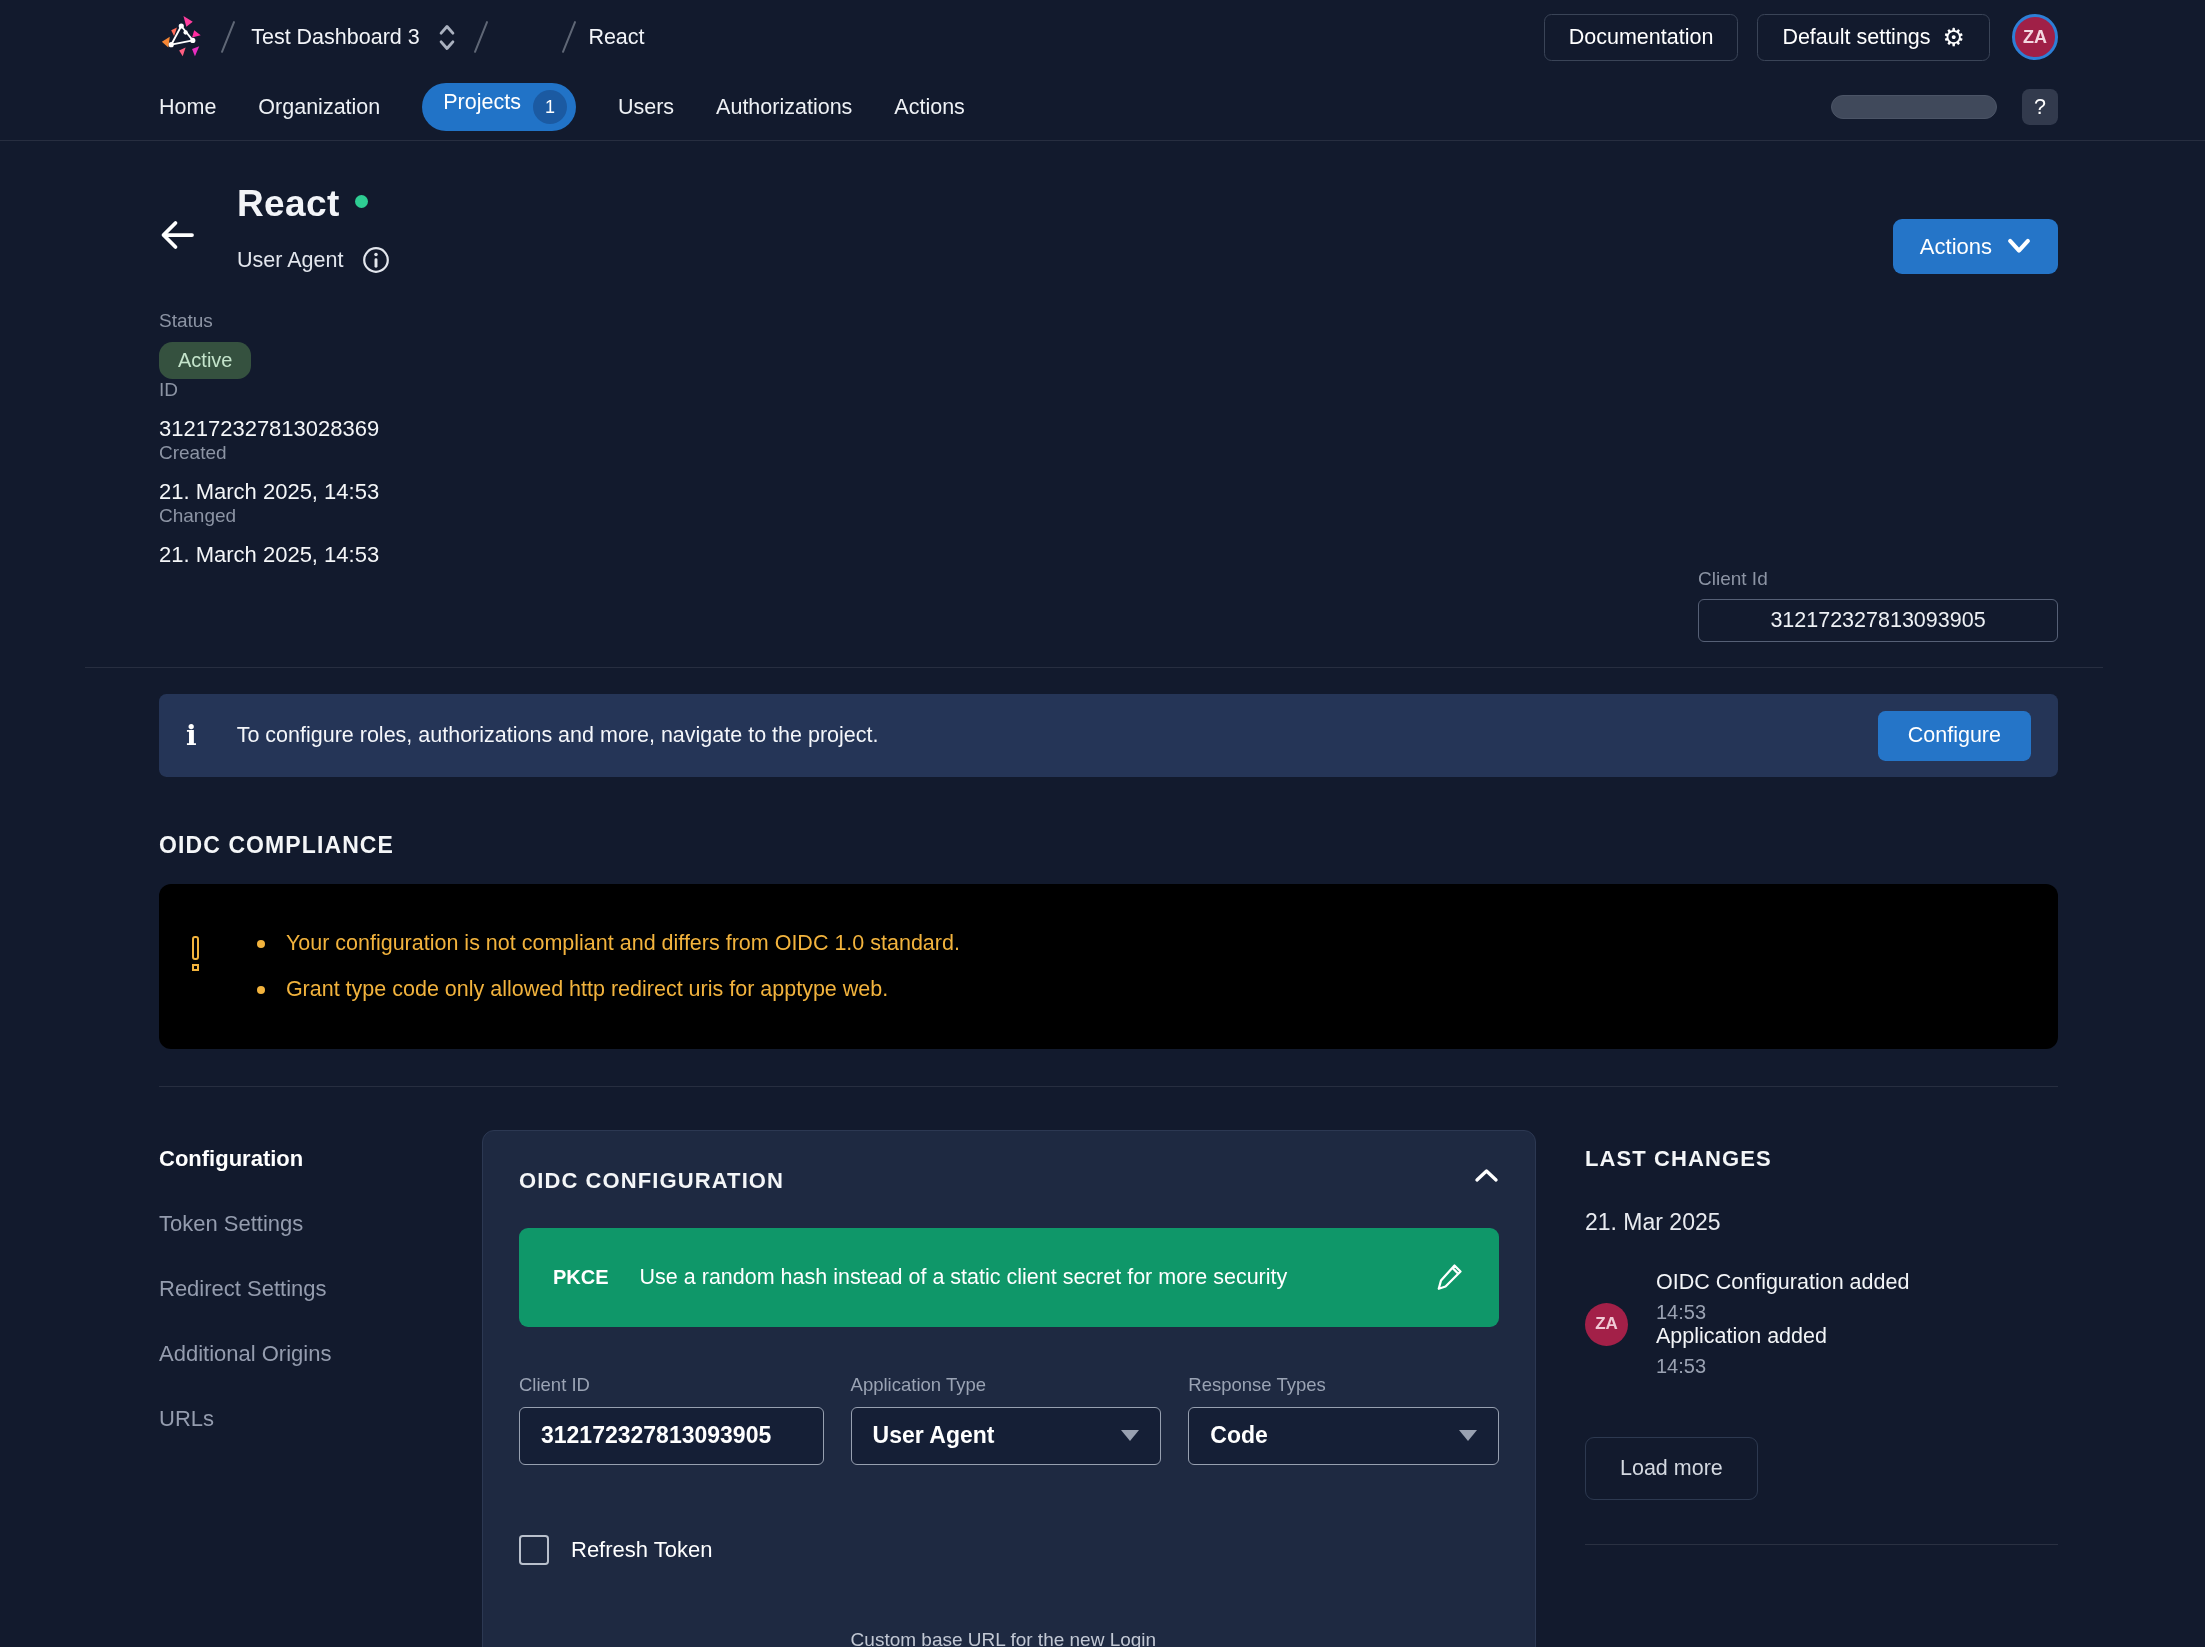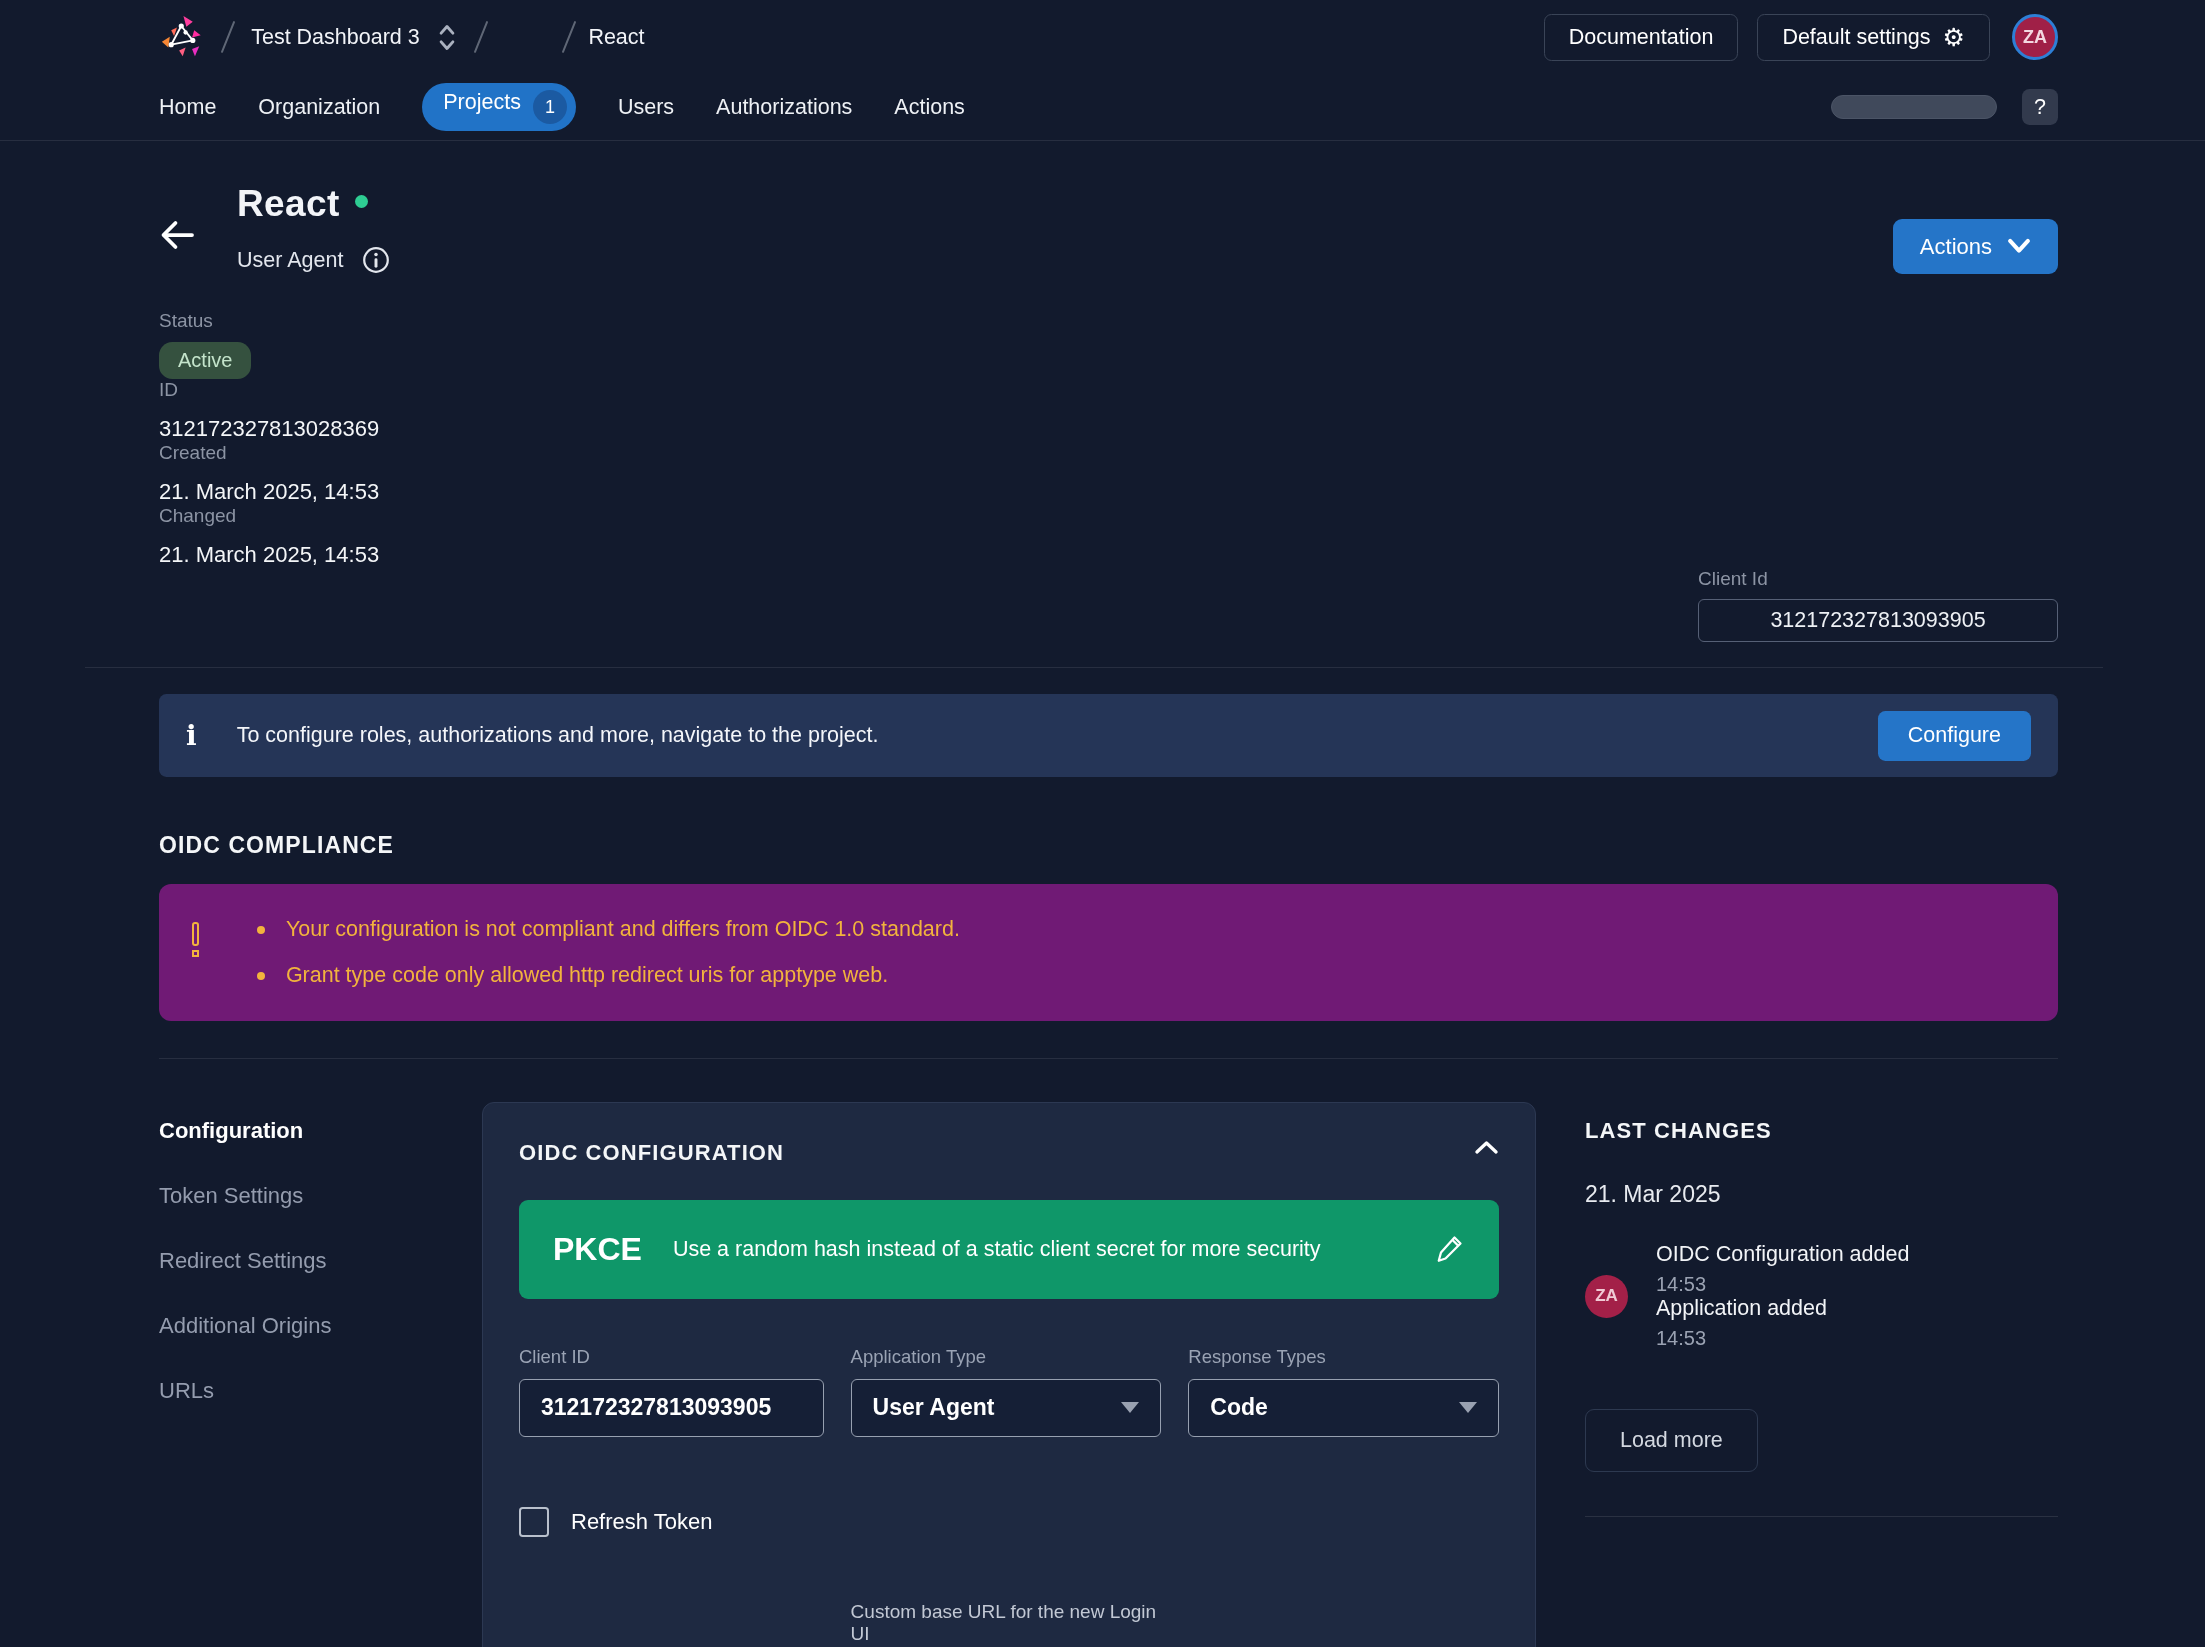--- a/index.html
+++ b/index.html
@@ -93,22 +93,22 @@
   .i-glyph { font-family:"DejaVu Serif", serif; font-size:28px; font-weight:bold; color:#fff; }
   .info-text { margin-left:40px; font-size:21.5px; color:#f4f6fa; }
   .configure-btn {
     margin-left:auto; height:50px; padding:0 30px; background:#2575c8; border-radius:7.4px;
     display:flex; align-items:center; font-size:21.5px; color:#fff; cursor:pointer;
   }
 
   
   .section-heading { margin-top:55px; font-size:23px; font-weight:bold; letter-spacing:1.1px; color:#f4f6f8; }
   .warn-box {
-    margin-top:25px; background:#701a75; border-radius:12px;
-    padding:33px 33px; display:flex; align-items:flex-start;
+    margin-top:25px; background:#000000; border-radius:12px;
+    padding:47px 33px; display:flex; align-items:flex-start;
   }
   .excl-icon { display:flex; flex-direction:column; align-items:center; margin-top:4.4px; }
   .excl-bar { width:6.7px; height:24px; border:2.2px solid #f2b33d; border-radius:3px; }
   .excl-dot { width:6.7px; height:6.7px; border:2.2px solid #f2b33d; margin-top:4.4px; }
   .warn-list { margin:0 0 0 58px; padding:0; list-style:none; }
   .warn-item { font-size:21.5px; color:#f2b33d; display:flex; align-items:center; }
   .warn-item + .warn-item { margin-top:21px; }
   .warn-bullet { width:8.2px; height:8.2px; border-radius:50%; background:#f2b33d; margin-right:21px; flex:none; }
 
   
@@ -122,21 +122,21 @@
     border-radius:12px; padding:37px 36px 42px;
   }
   .card-head { display:flex; align-items:flex-start; }
   .card-title { font-size:22px; font-weight:bold; letter-spacing:1.1px; color:#f4f6f8; }
   .collapse-btn { margin-left:auto; cursor:pointer; display:flex; }
 
   .pkce-banner {
     margin-top:34px; background:#0f9769; border-radius:9px; height:99px;
     display:flex; align-items:center; padding:0 34px;
   }
-  .pkce-title { font-size:32px; font-weight:bold; color:#fff; }
+  .pkce-title { font-size:20px; font-weight:bold; color:#fff; }
   .pkce-desc { font-size:21.5px; color:#fff; margin-left:31px; }
   .pencil { margin-left:auto; cursor:pointer; display:flex; }
 
   .field-grid { display:grid; grid-template-columns:1fr 1.02fr 1.02fr; column-gap:27px; margin-top:47px; }
   .field-label { font-size:18.5px; color:#9aa3b4; }
   .control {
     margin-top:10.4px; height:58px; background:#151f36; border:0.7px solid #97a0b0;
     border-radius:6px; display:flex; align-items:center; padding:0 21px;
     font-size:23px; color:#fff; font-weight:bold;
   }

